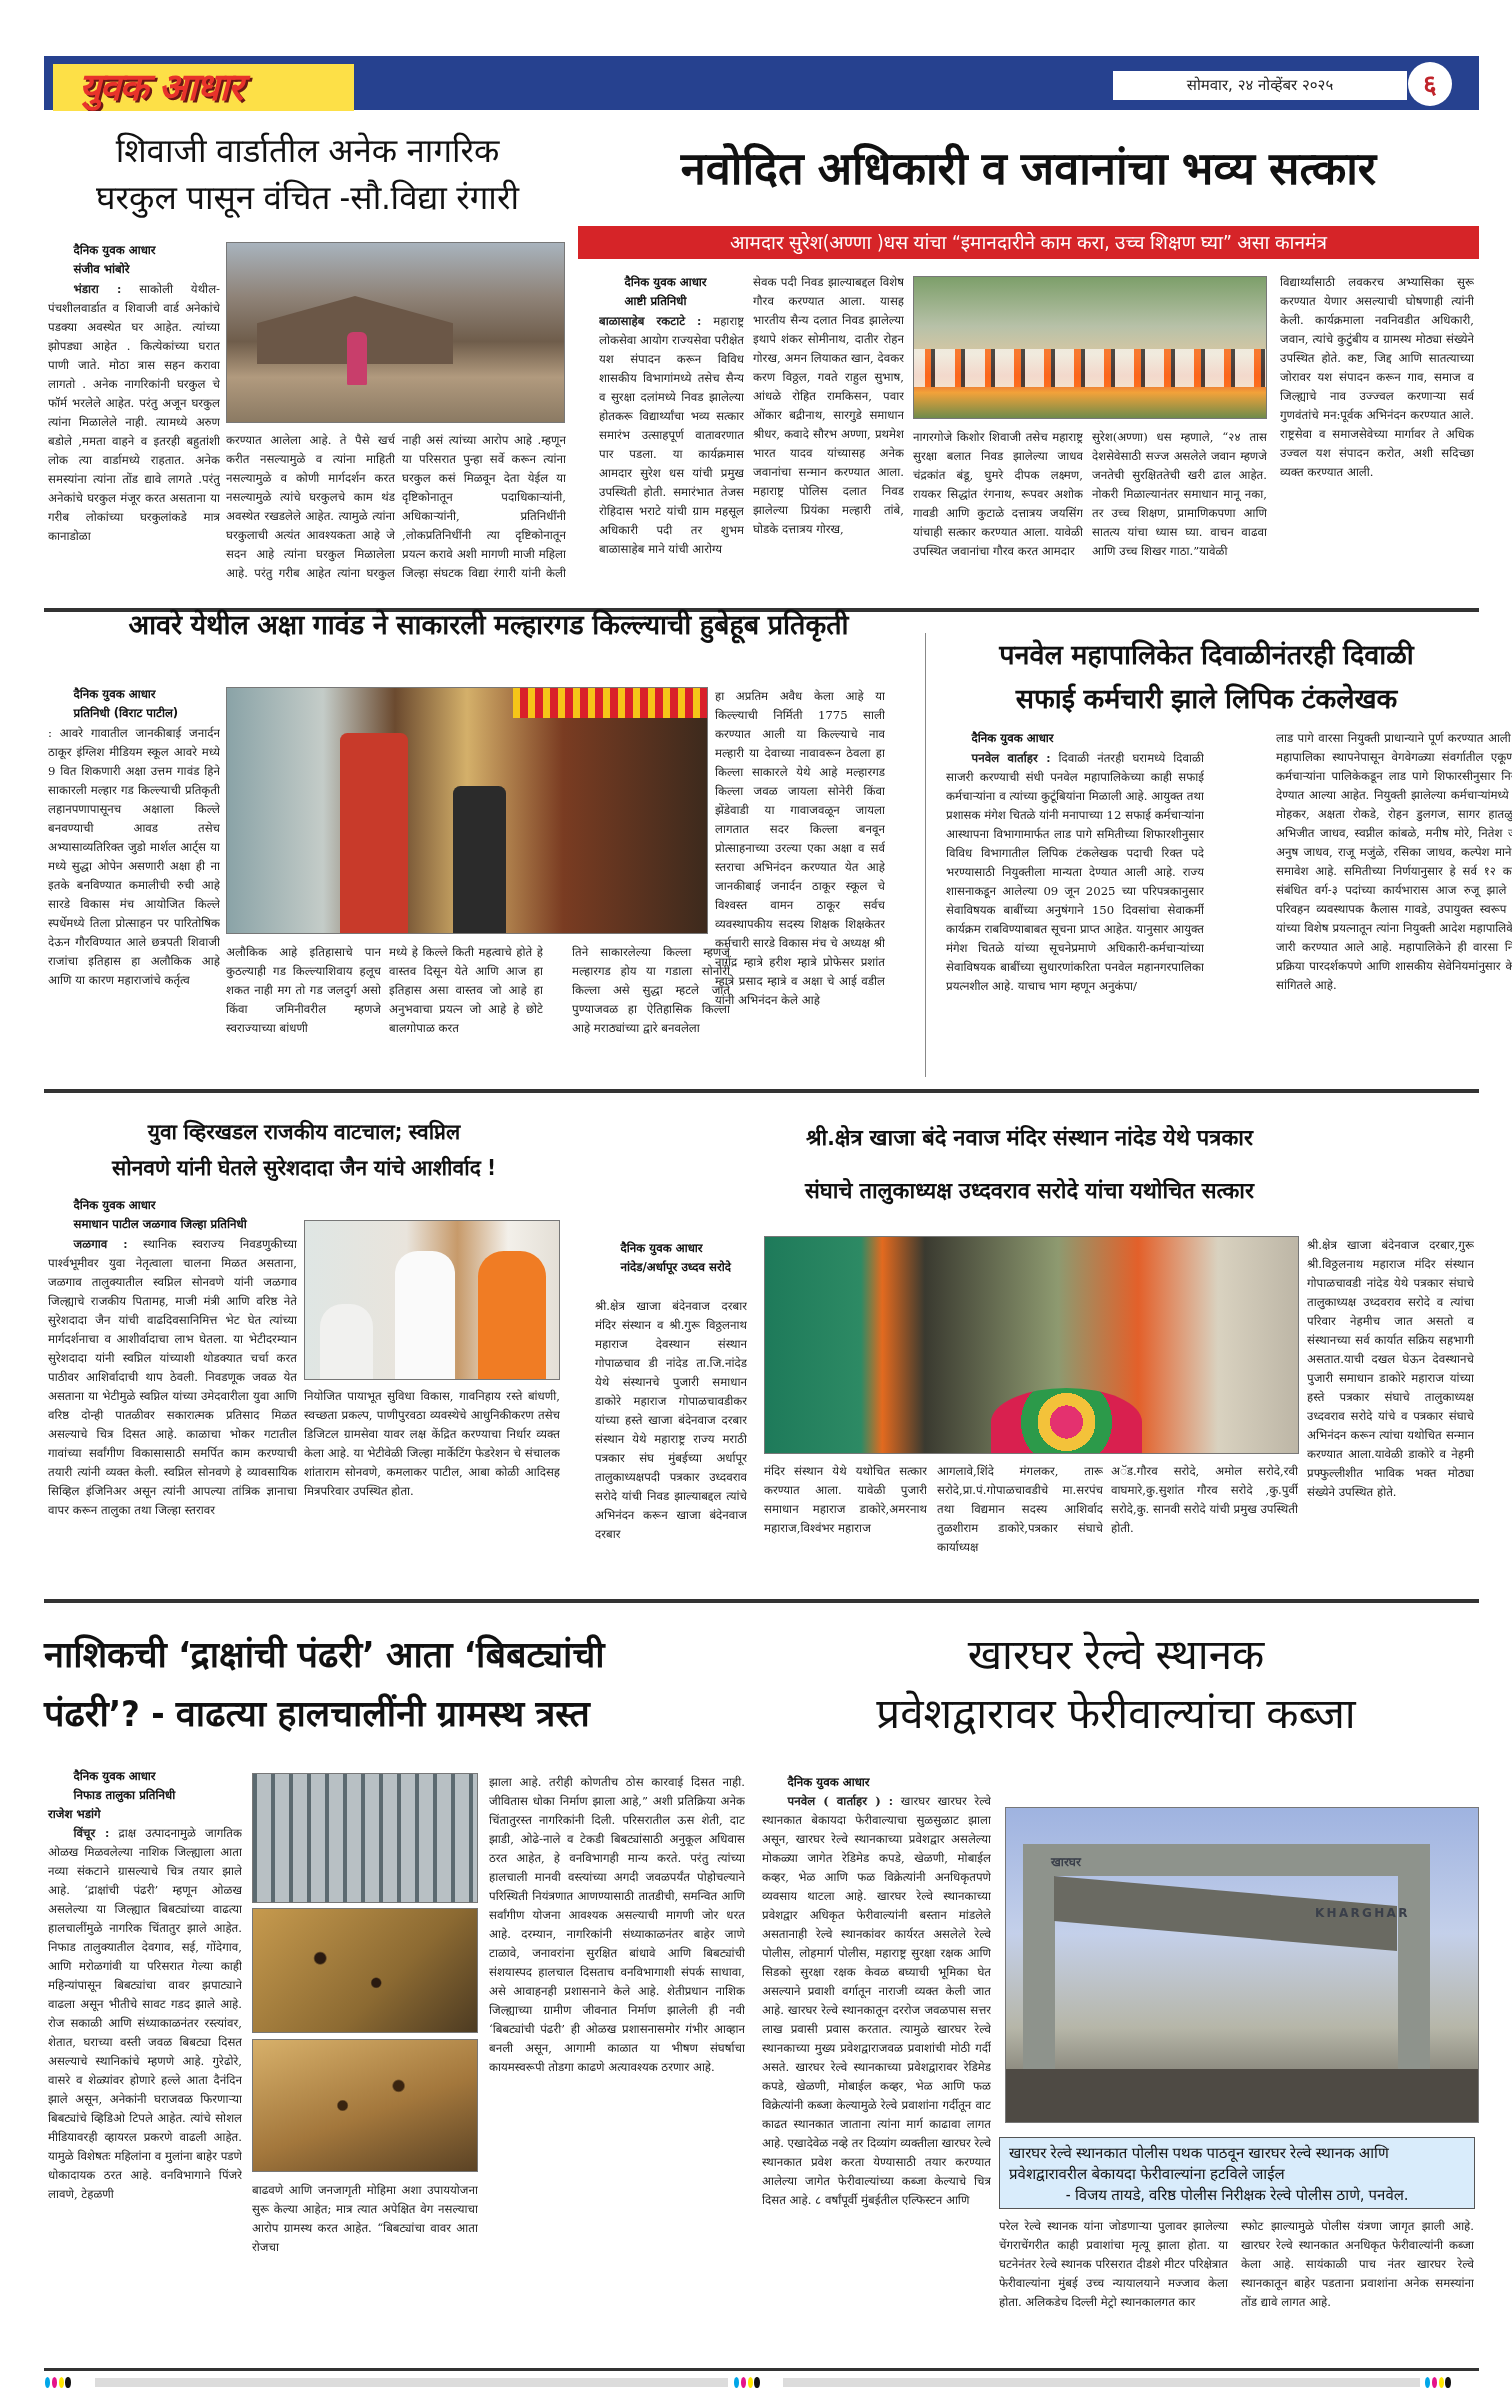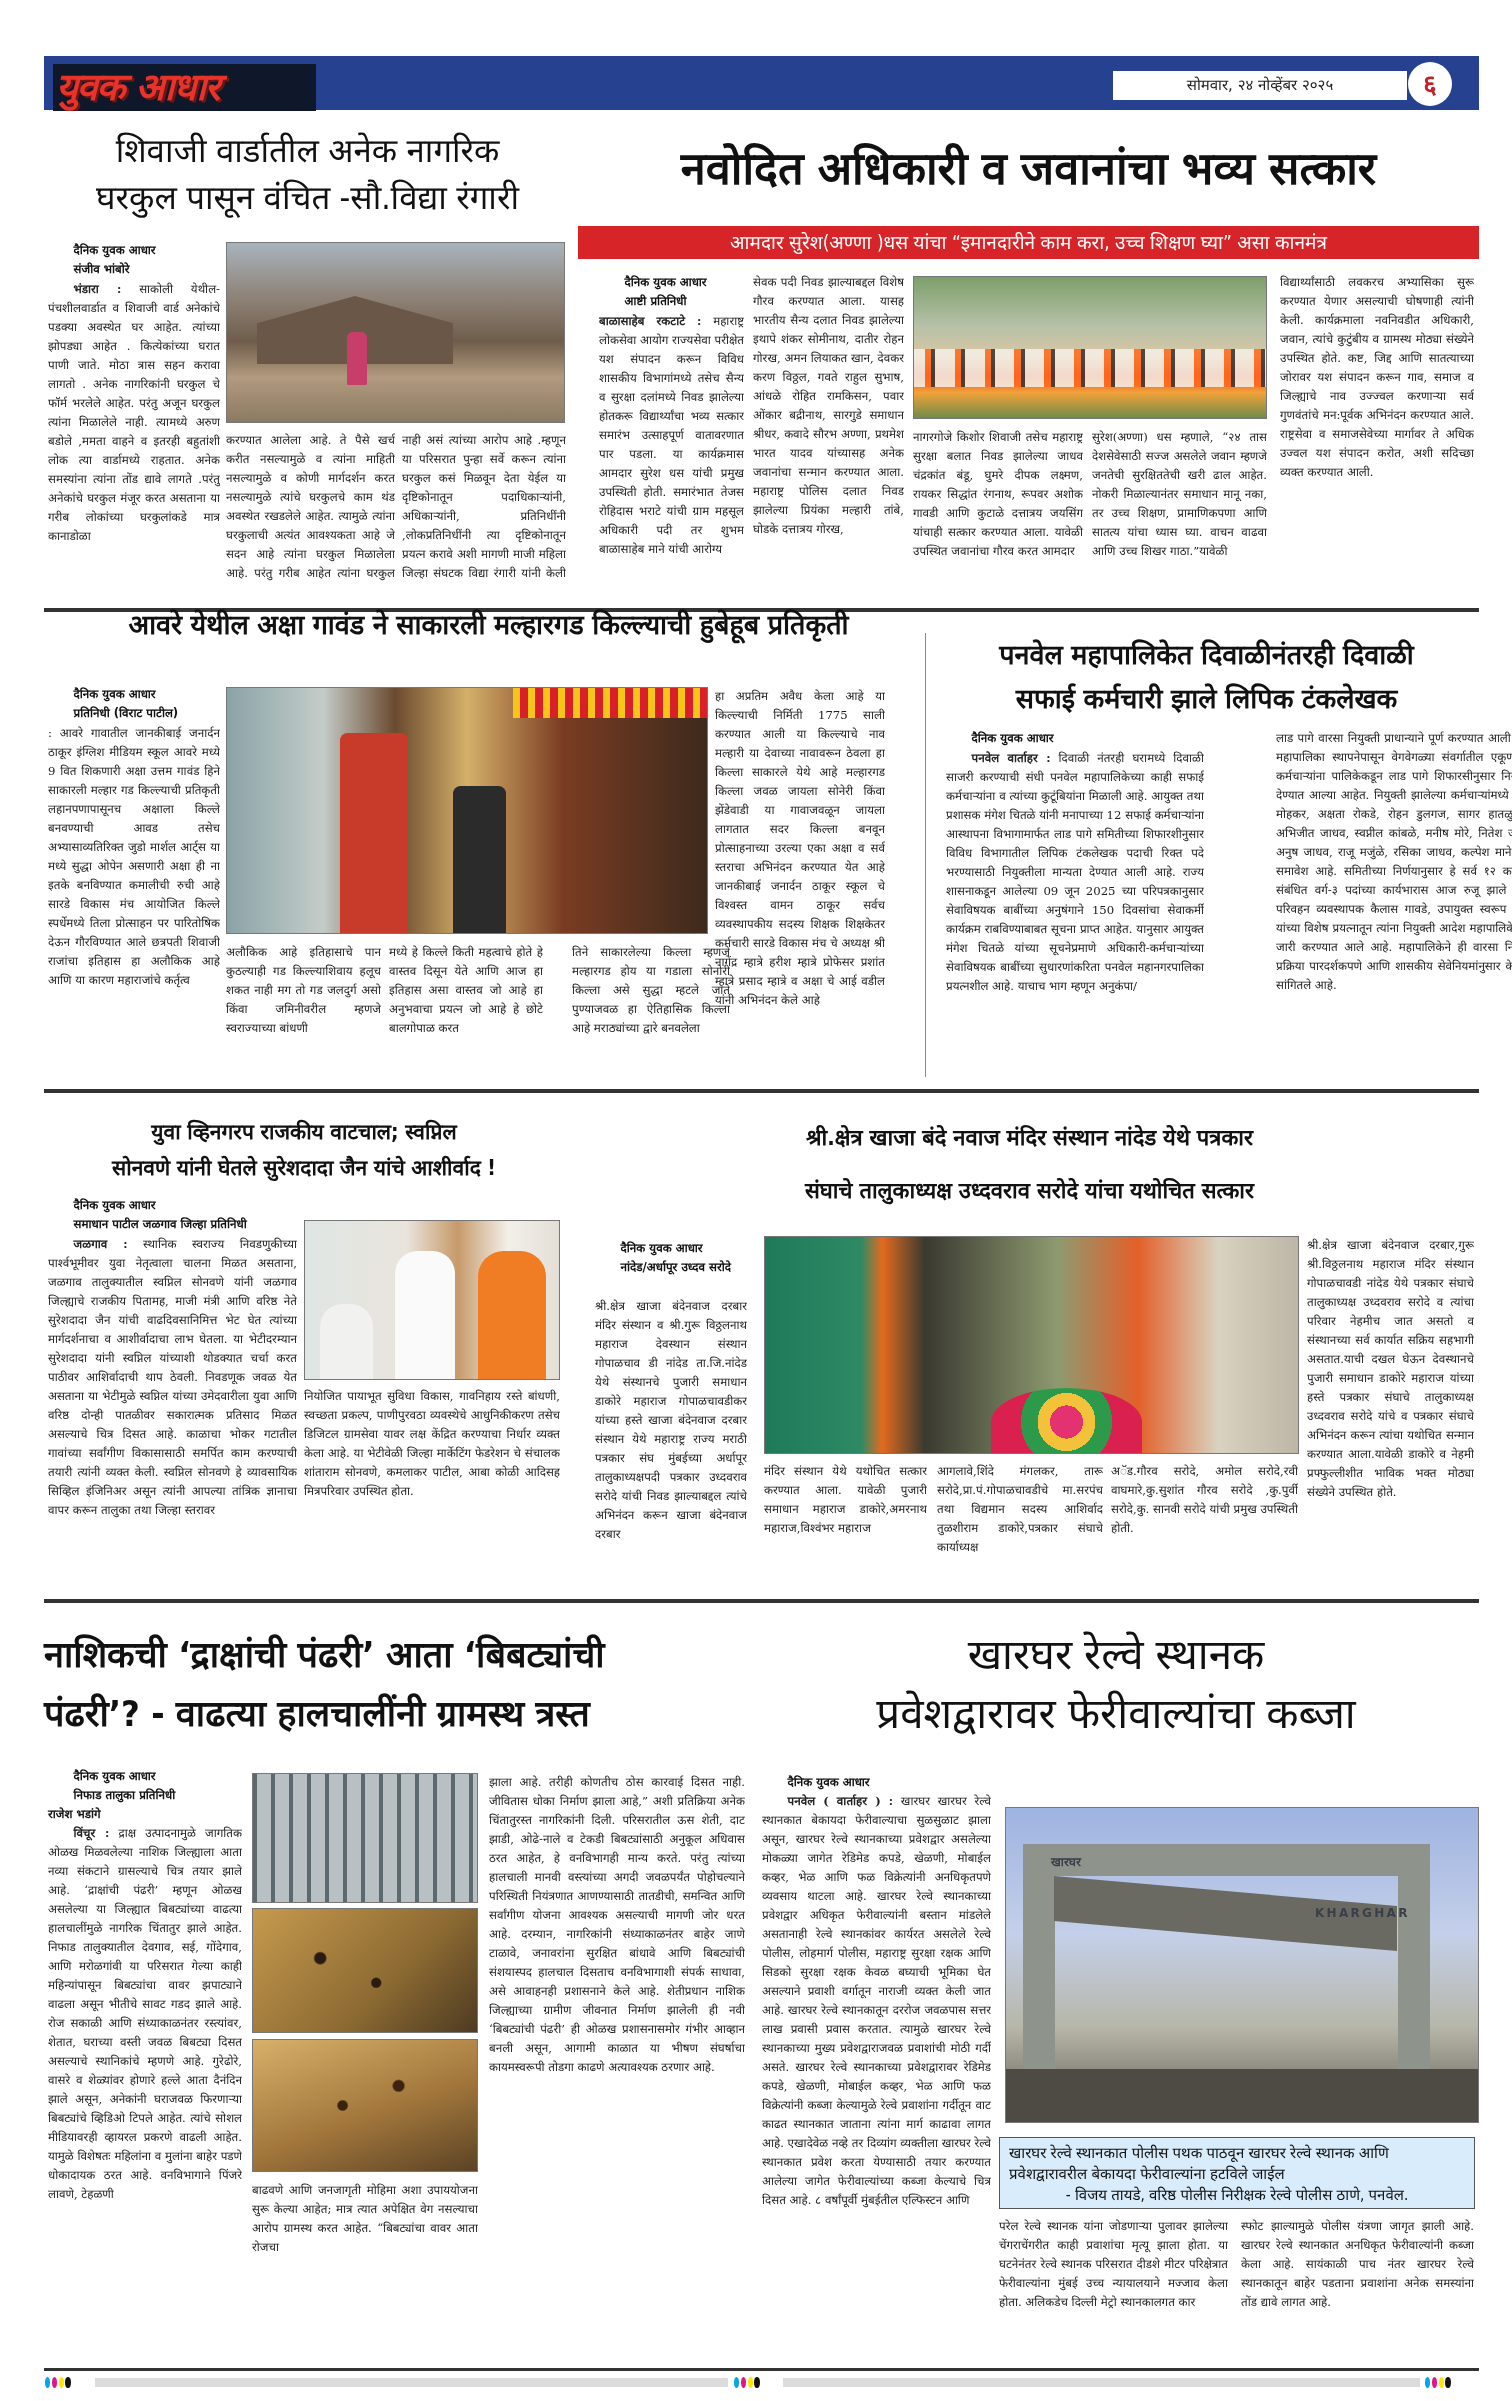--- a/index.html
+++ b/index.html
@@ -1,21 +1,21 @@
 <!DOCTYPE html>
 <html style="font-size:12px"><head>
 <meta charset="utf-8">
 <style>
   * { box-sizing: border-box; margin: 0; padding: 0; }
   html, body { width: 1512px; height: 2401px; background: #ffffff; overflow: hidden; }
   body { font-family: "DejaVu Sans", "Liberation Sans", sans-serif; color: #1a1a1a; position: relative; }
 
   
   .masthead { position: absolute; left: 44px; top: 56px; width: 1435px; height: 54px; background: #26418f; }
-  .logo-box { position: absolute; left: 9px; top: 7.5px; width: 263px; height: 47px; background: #0f172a; overflow: hidden; }
+  .logo-box { position: absolute; left: 9px; top: 7.5px; width: 301px; height: 47px; background: #fde047; overflow: hidden; padding-left: 23px; }
   .logo-text { font-family: "DejaVu Sans", sans-serif; font-weight: 900; font-size: 38px; color: #e8332b; line-height: 47px; padding-left: 3px; letter-spacing: -1.5px; text-shadow: 2.3px 2.3px 0 #6b1714; font-style: italic; }
   .date-box { position: absolute; right: 72px; top: 15px; width: 294px; height: 29px; background: #fff; text-align: center; font-size: 15px; line-height: 29px; color: #222; }
   .page-num { position: absolute; right: 27px; top: 6px; width: 44px; height: 44px; border-radius: 50%; background: #fff; color: #c0242b; font-size: 25.6px; font-weight: bold; line-height: 44px; text-align: center; }
 
   .story { position: absolute; }
   .hl { font-family: "DejaVu Sans Condensed", "DejaVu Sans", sans-serif; font-weight: bold; color: #111; text-align: center; line-height: 1.18; transform-origin: center top; }
   .col-text { font-family: "DejaVu Serif", "Liberation Serif", serif; font-size: 11.7px; line-height: 19px; text-align: justify; color: #222; }
   .byline { font-family: "DejaVu Sans", sans-serif; font-weight: bold; font-size: 11.7px; line-height: 19px; color: #111; }
   .byline .indent { padding-left: 25.6px; display: block; }
   .lead { font-weight: bold; }
@@ -145,21 +145,21 @@
   <span>दिवाळी नंतरही घरामध्ये दिवाळी साजरी करण्याची संधी पनवेल महापालिकेच्या काही सफाई कर्मचाऱ्यांना व त्यांच्या कुटूंबियांना मिळाली आहे. आयुक्त तथा प्रशासक मंगेश चितळे यांनी मनापाच्या 12 सफाई कर्मचाऱ्यांना आस्थापना विभागामार्फत लाड पागे समितीच्या शिफारशीनुसार विविध विभागातील लिपिक टंकलेखक पदाची रिक्त पदे भरण्यासाठी नियुक्तीला मान्यता देण्यात आली आहे. राज्य शासनाकडून आलेल्या 09 जून 2025 च्या परिपत्रकानुसार सेवाविषयक बाबींच्या अनुषंगाने 150 दिवसांचा सेवाकर्मी कार्यक्रम राबविण्याबाबत सूचना प्राप्त आहेत. यानुसार आयुक्त मंगेश चितळे यांच्या सूचनेप्रमाणे अधिकारी-कर्मचाऱ्यांच्या सेवाविषयक बाबींच्या सुधारणांकरिता पनवेल महानगरपालिका प्रयत्नशील आहे. याचाच भाग म्हणून अनुकंपा/</span>
 </div>
 <div class="col-text" style="position:absolute;left:1276px;top:729px;width:261px;height:348px;overflow:hidden;">
   <span>लाड पागे वारसा नियुक्ती प्राधान्याने पूर्ण करण्यात आली आहे. महापालिका स्थापनेपासून वेगवेगळ्या संवर्गातील एकूण 12 कर्मचाऱ्यांना पालिकेकडून लाड पागे शिफारसीनुसार नियुक्त्या देण्यात आल्या आहेत. नियुक्ती झालेल्या कर्मचाऱ्यांमध्ये अतुल मोहकर, अक्षता रोकडे, रोहन डुलगज, सागर हातळुनकर, अभिजीत जाधव, स्वप्नील कांबळे, मनीष मोरे, नितेश जाधव, अनुष जाधव, राजू मजुंळे, रसिका जाधव, कल्पेश माने यांचा समावेश आहे. समितीच्या निर्णयानुसार हे सर्व १२ कर्मचारी संबंधित वर्ग-३ पदांच्या कार्यभारास आज रुजू झाले असून परिवहन व्यवस्थापक कैलास गावडे, उपायुक्त स्वरूप खारगे यांच्या विशेष प्रयत्नातून त्यांना नियुक्ती आदेश महापालिकेकडून जारी करण्यात आले आहे. महापालिकेने ही वारसा नियुक्ती प्रक्रिया पारदर्शकपणे आणि शासकीय सेवेनियमांनुसार केल्याचे सांगितले आहे.</span>
 </div>
 
 <div class="rule" style="top:1089px;"></div>
 
 <div class="story" style="left:44px;top:1114px;width:520px;">
   <div class="hl" style="font-size:21px;line-height:36px;">
-    <div>युवा व्हिनगरप राजकीय वाटचाल; स्वप्निल</div>
+    <div>युवा व्हिरखडल राजकीय वाटचाल; स्वप्निल</div>
     <div>सोनवणे यांनी घेतले सुरेशदादा जैन यांचे आशीर्वाद !</div>
   </div>
 </div>
 <div class="byline" style="position:absolute;left:48px;top:1196px;width:249px;">
   <span class="indent">दैनिक युवक आधार</span>
   <span class="indent">समाधान पाटील जळगाव जिल्हा प्रतिनिधी</span>
 </div>
 <div class="col-text" style="position:absolute;left:48px;top:1235px;width:249px;height:346px;overflow:hidden;">
   <span class="lead" style="padding-left:25.6px;">जळगाव :</span>
   <span>स्थानिक स्वराज्य निवडणुकीच्या पार्श्वभूमीवर युवा नेतृत्वाला चालना मिळत असताना, जळगाव तालुक्यातील स्वप्निल सोनवणे यांनी जळगाव जिल्ह्याचे राजकीय पितामह, माजी मंत्री आणि वरिष्ठ नेते सुरेशदादा जैन यांची वाढदिवसानिमित्त भेट घेत त्यांच्या मार्गदर्शनाचा व आशीर्वादाचा लाभ घेतला. या भेटीदरम्यान सुरेशदादा यांनी स्वप्निल यांच्याशी थोडक्यात चर्चा करत पाठीवर आशिर्वादाची थाप ठेवली. निवडणूक जवळ येत असताना या भेटीमुळे स्वप्निल यांच्या उमेदवारीला युवा आणि वरिष्ठ दोन्ही पातळीवर सकारात्मक प्रतिसाद मिळत असल्याचे चित्र दिसत आहे. काळाचा भोकर गटातील गावांच्या सर्वांगीण विकासासाठी समर्पित काम करण्याची तयारी त्यांनी व्यक्त केली. स्वप्निल सोनवणे हे व्यावसायिक सिव्हिल इंजिनिअर असून त्यांनी आपल्या तांत्रिक ज्ञानाचा वापर करून तालुका तथा जिल्हा स्तरावर</span>

